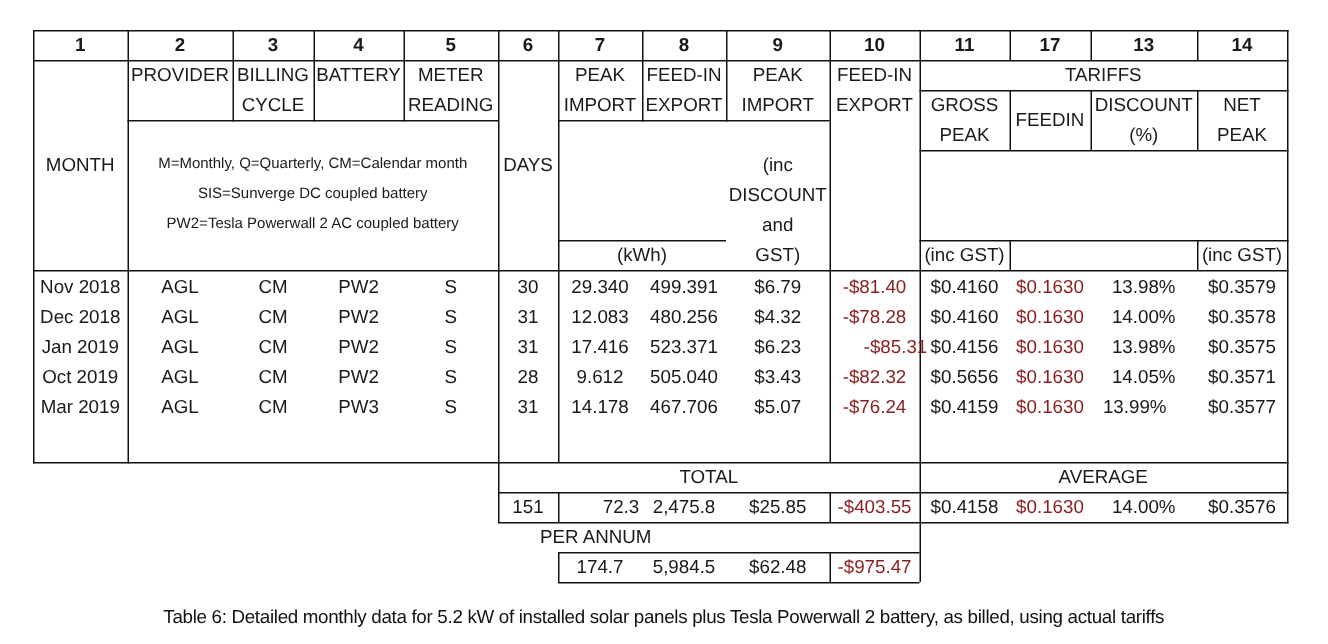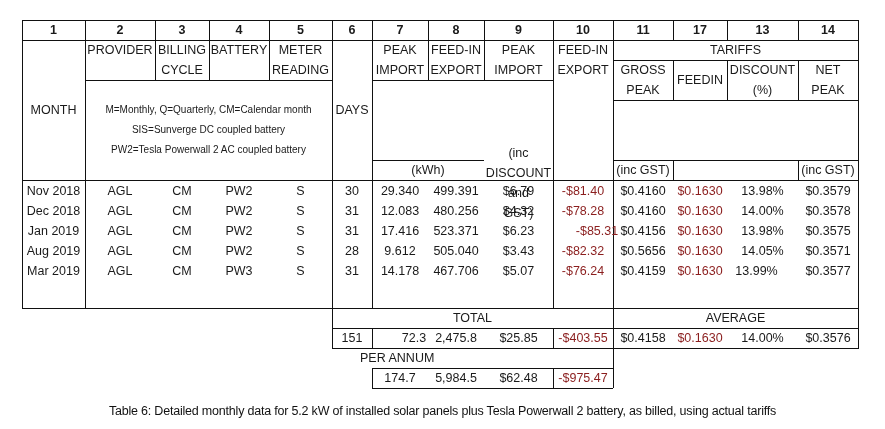--- a/index.html
+++ b/index.html
@@ -119,21 +119,21 @@
     <span style="height:20px;line-height:20px;">PEAK</span>
   </div>
 
   <div class="cell stack legend" style="left:85px;width:247px;top:80px;height:100px;">
     <span style="height:20px;line-height:20px;">M=Monthly, Q=Quarterly, CM=Calendar month</span>
     <span style="height:20px;line-height:20px;">SIS=Sunverge DC coupled battery</span>
     <span style="height:20px;line-height:20px;">PW2=Tesla Powerwall 2 AC coupled battery</span>
   </div>
 
   <div class="cell" style="left:372px;width:112px;top:160px;height:20px;">(kWh)</div>
-  <div class="cell stack" style="left:484px;width:69px;top:100px;height:80px;margin-top:43px;">
+  <div class="cell stack" style="left:484px;width:69px;top:100px;height:80px;">
     <span style="height:20px;line-height:20px;">(inc</span>
     <span style="height:20px;line-height:20px;">DISCOUNT</span>
     <span style="height:20px;line-height:20px;">and</span>
     <span style="height:20px;line-height:20px;">GST)</span>
   </div>
   <div class="cell" style="left:613px;width:60px;top:160px;height:20px;">(inc GST)</div>
   <div class="cell" style="left:798px;width:60px;top:160px;height:20px;">(inc GST)</div>
 
   <div>
     <div class="cell" style="left:22px;width:63px;top:181px;height:20px;">Nov 2018</div>
@@ -180,21 +180,21 @@
     <div class="cell" style="left:428px;width:56px;top:221px;height:20px;">523.371</div>
     <div class="cell" style="left:484px;width:69px;top:221px;height:20px;">$6.23</div>
     <div class="cell red" style="left:553px;width:60px;top:221px;height:20px;padding-left:28px;">-$85.31</div>
     <div class="cell" style="left:613px;width:60px;top:221px;height:20px;">$0.4156</div>
     <div class="cell red" style="left:673px;width:54px;top:221px;height:20px;">$0.1630</div>
     <div class="cell" style="left:727px;width:71px;top:221px;height:20px;">13.98%</div>
     <div class="cell" style="left:798px;width:60px;top:221px;height:20px;">$0.3575</div>
   </div>
 
   <div>
-    <div class="cell" style="left:22px;width:63px;top:241px;height:20px;">Aug 2019</div>
+    <div class="cell" style="left:22px;width:63px;top:241px;height:20px;">Oct 2019</div>
     <div class="cell" style="left:85px;width:70px;top:241px;height:20px;">AGL</div>
     <div class="cell" style="left:155px;width:54px;top:241px;height:20px;">CM</div>
     <div class="cell" style="left:209px;width:60px;top:241px;height:20px;">PW2</div>
     <div class="cell" style="left:269px;width:63px;top:241px;height:20px;">S</div>
     <div class="cell" style="left:332px;width:40px;top:241px;height:20px;">28</div>
     <div class="cell" style="left:372px;width:56px;top:241px;height:20px;">9.612</div>
     <div class="cell" style="left:428px;width:56px;top:241px;height:20px;">505.040</div>
     <div class="cell" style="left:484px;width:69px;top:241px;height:20px;">$3.43</div>
     <div class="cell red" style="left:553px;width:60px;top:241px;height:20px;">-$82.32</div>
     <div class="cell" style="left:613px;width:60px;top:241px;height:20px;">$0.5656</div>

